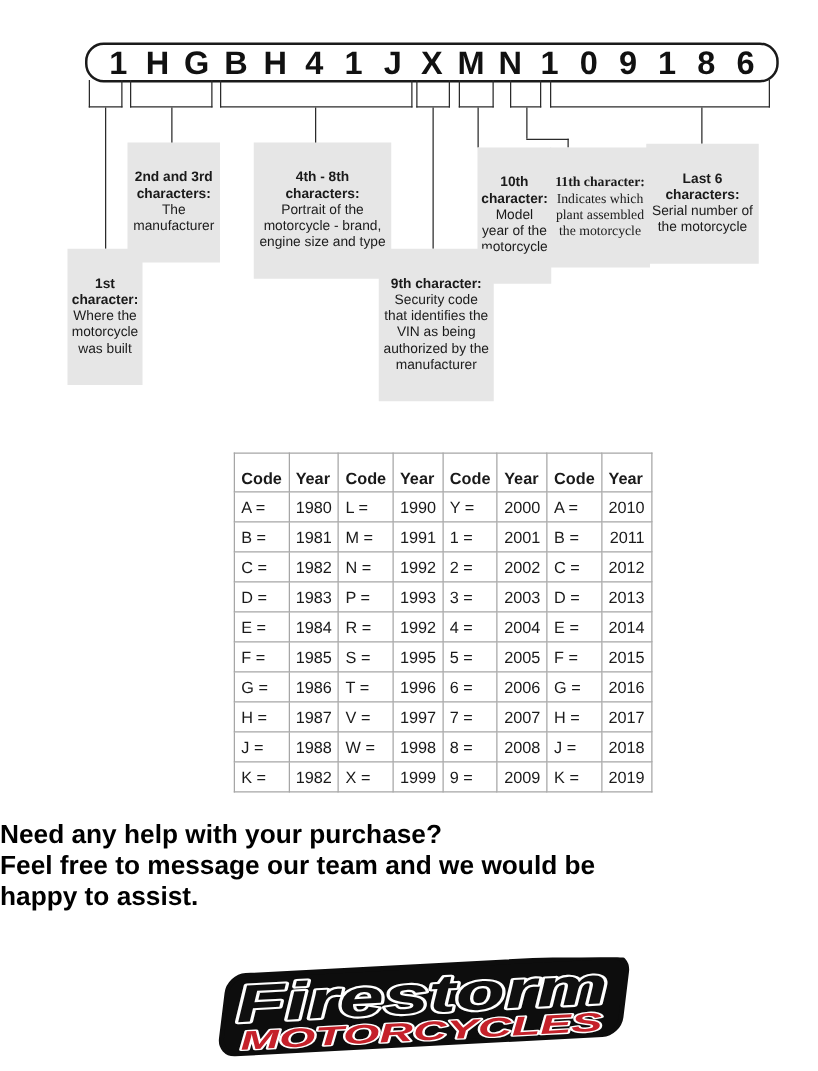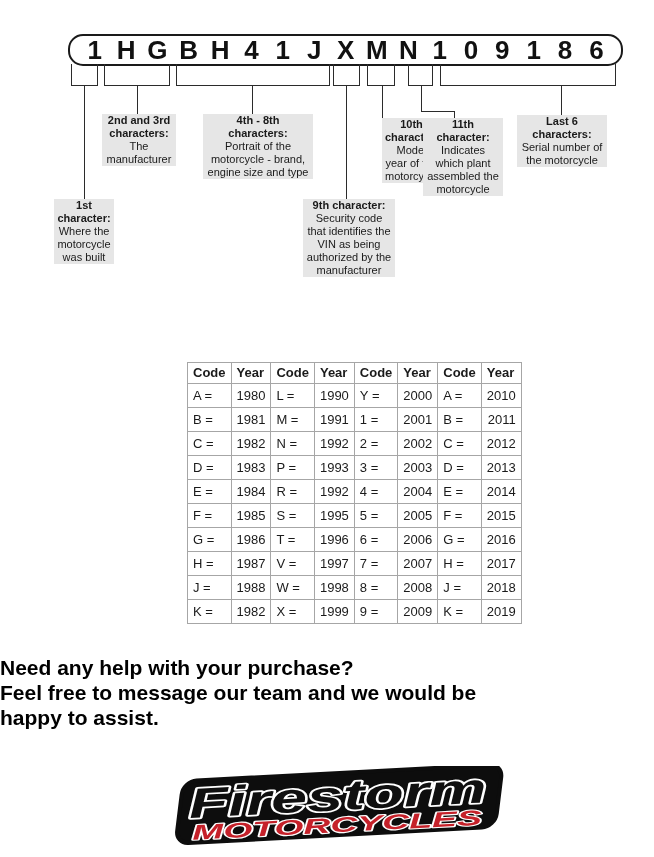--- a/index.html
+++ b/index.html
@@ -37,41 +37,41 @@
   #s3  { left: 252px; top: 86px; height: 29px; }
   #s4  { left: 346px; top: 86px; height: 113px; }
   #s5  { left: 382px; top: 86px; height: 32px; }
   #s6a { left: 421px; top: 86px; height: 25px; }
   #s6b { left: 421px; top: 111px; width: 34px; }
   #s6c { left: 454px; top: 111px; height: 7px; }
   #s7  { left: 561px; top: 86px; height: 29px; }
 
   
   .ann { position: absolute; background: #e6e6e6; text-align: center;
-         font-size: 11px; line-height: 13px; padding: 0 3px; color: #1a1a1a; }
+         font-size: 11px; line-height: 13px; padding: 22px 3px; color: #1a1a1a; }
   .ann-title { font-weight: bold; }
   #ann-c23   { left: 102px; top: 114px; width: 74px; }
   #ann-c48   { left: 203px; top: 114px; width: 110px; }
   #ann-c10   { left: 355px; top: 118px; width: 59px; margin-left: 27px; }
-  #ann-c11   { left: 423px; top: 118px; width: 80px; }
+  #ann-c11   { left: 440px; top: 118px; width: 80px; font-family: Liberation Serif, serif; }
   #ann-last6 { left: 517px; top: 115px; width: 90px; text-align: center; }
   #ann-c1    { left: 54px;  top: 199px; width: 60px; }
   #ann-c9    { left: 303px; top: 199px; width: 92px; }
 
   
   #source { position: absolute; left: 55px; top: 296px; font-size: 11.5px; color: #1a1a1a; }
 
   
   #table-wrap { position: absolute; left: 187px; top: 362px; }
   table.codes { border-collapse: collapse; table-layout: fixed; background: #fff; }
   table.codes th, table.codes td {
     border: 1px solid #a6a6a6; font-size: 13px; padding: 4px 5px; color: #1a1a1a;
     white-space: nowrap;
   }
-  table.codes th { font-weight: bold; text-align: left; padding: 2px 5px 3px 5px; }
+  table.codes th { font-weight: bold; text-align: left; padding: 12px 5px 3px 5px; }
   table.codes col.c-code { width: 38px; }
   table.codes col.c-year { width: 36px; }
   td.code { text-align: left; }
   td.year { text-align: right; }
 
   
   #help { position: absolute; left: 0; top: 655px; width: 654px; text-align: left;
           font-size: 21px; line-height: 25px; font-weight: bold; color: #000;
           white-space: pre-line; }
 

